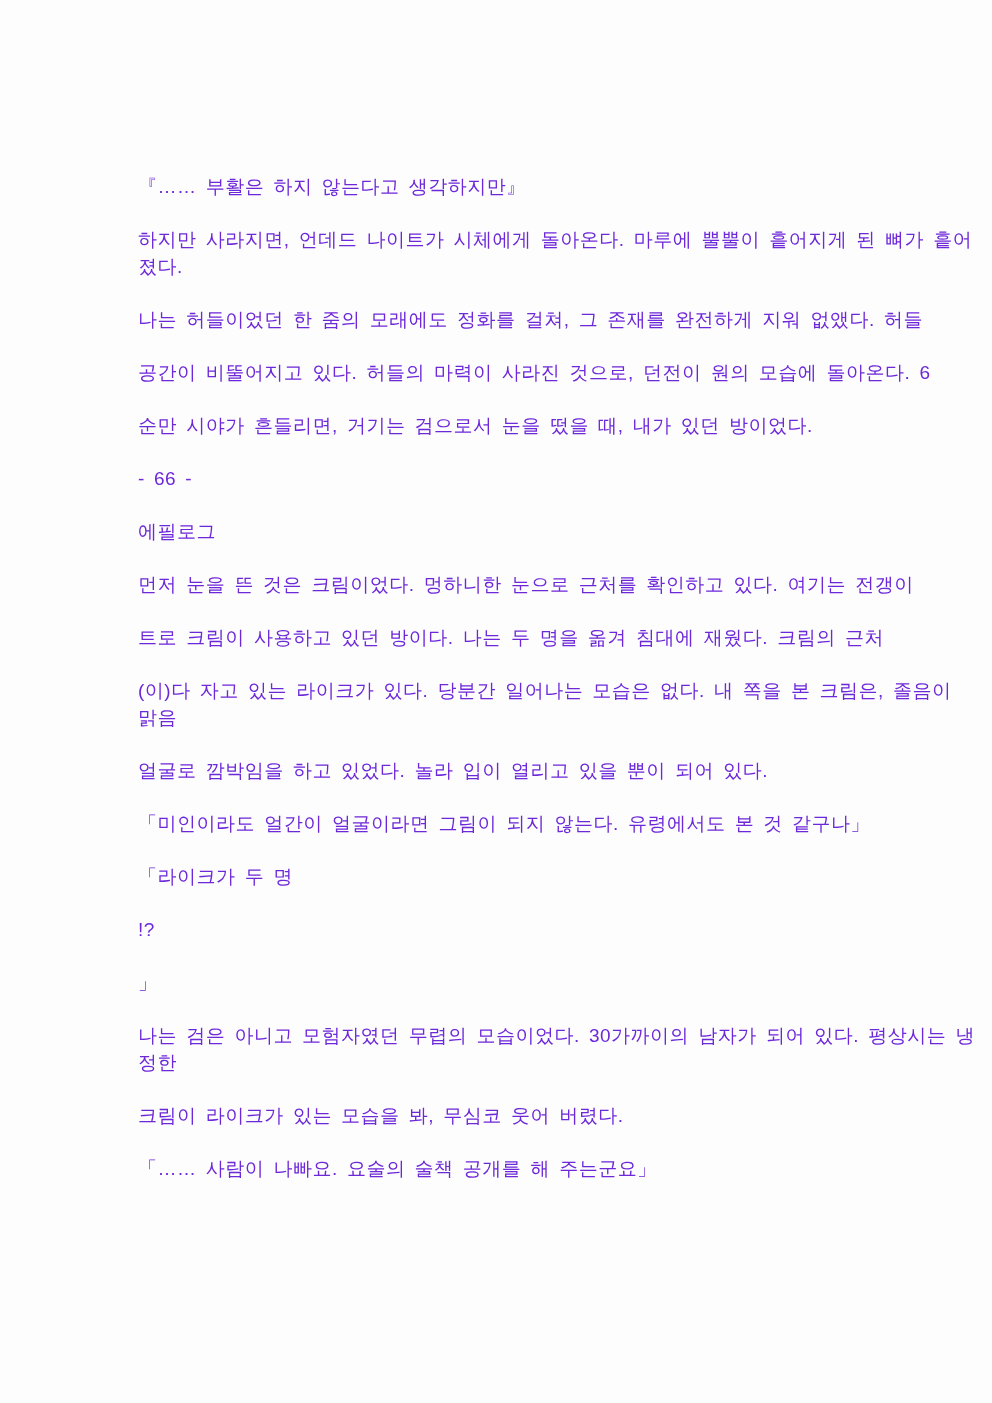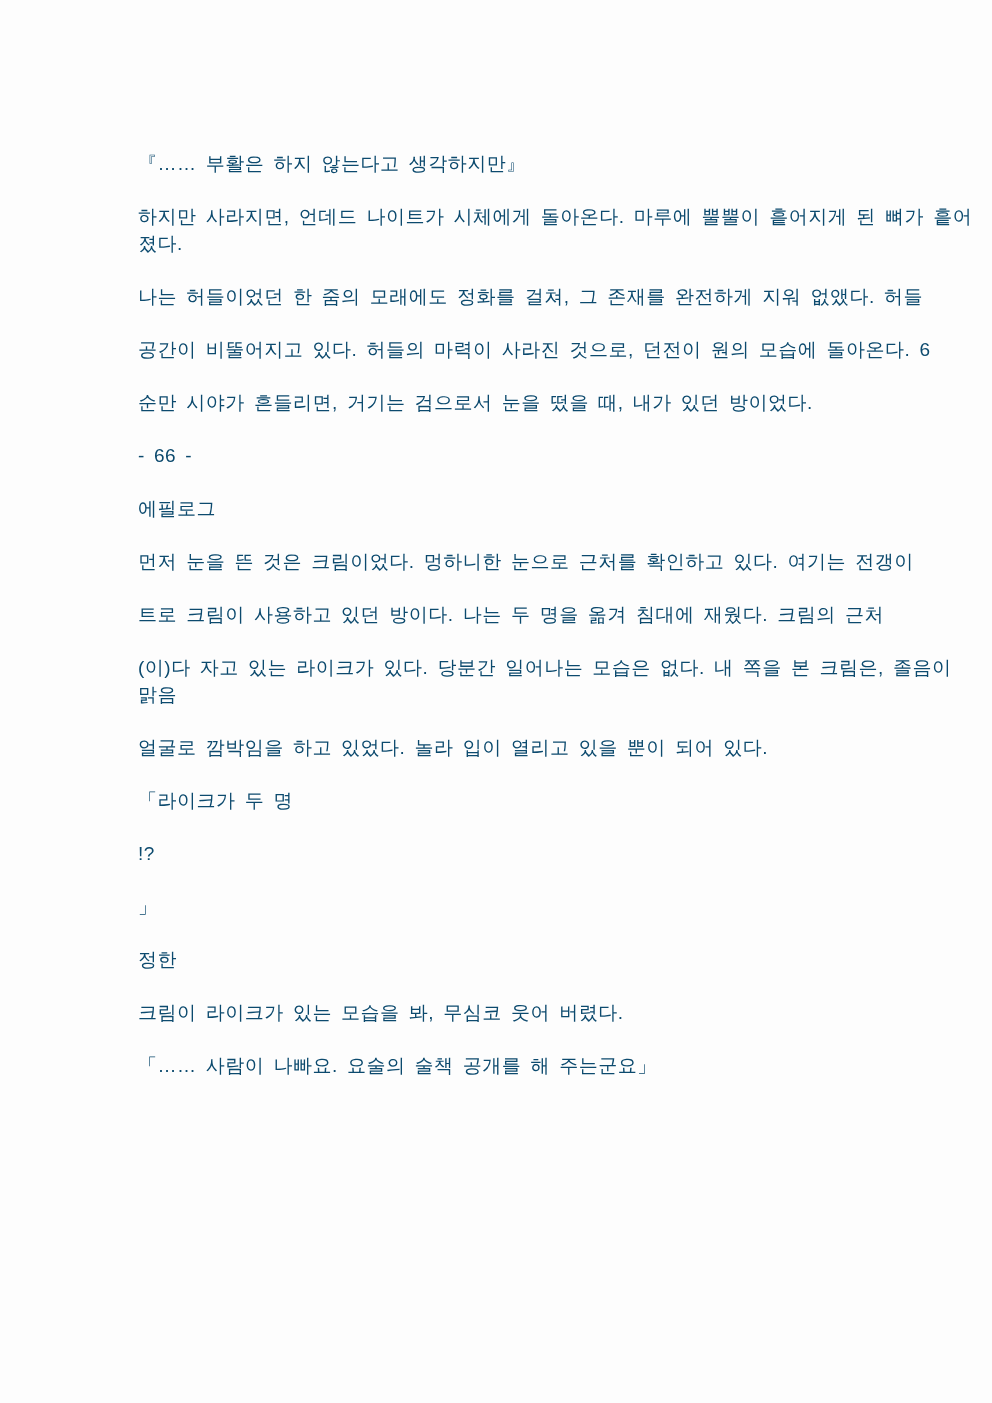--- a/index.html
+++ b/index.html
@@ -10,25 +10,26 @@
   .page {
     position: relative;
     width: 992px;
     height: 1403px;
     background: #fdfdfd;
     overflow: hidden;
     font-family: "Liberation Sans", sans-serif;
   }
   .content {
     padding: 150px 110px 0 138px;
-    color: #0c4a6e;
+    color: #6d28d9;
     font-size: 19px;
     line-height: 27px;
     letter-spacing: 0.5px;
     word-spacing: 0.18em;
+    margin-top: 23px;
   }
   .para {
     margin: 0 0 26px 0;
   }
   .ln {
     display: block;
     white-space: nowrap;
   }
 </style>
 </head>
@@ -77,34 +78,38 @@
 
     <p class="para">
       <span class="ln">(이)다 자고 있는 라이크가 있다. 당분간 일어나는 모습은 없다. 내 쪽을 본 크림은, 졸음이</span>
       <span class="ln">맑음</span>
     </p>
 
     <p class="para">
       <span class="ln">얼굴로 깜박임을 하고 있었다. 놀라 입이 열리고 있을 뿐이 되어 있다.</span>
     </p>
 
+    <p class="para">
+      <span class="ln">「미인이라도 얼간이 얼굴이라면 그림이 되지 않는다. 유령에서도 본 것 같구나」</span>
+    </p>
 
     <p class="para">
       <span class="ln">「라이크가 두 명</span>
     </p>
 
     <p class="para">
       <span class="ln">!?</span>
     </p>
 
     <p class="para">
       <span class="ln">」</span>
     </p>
 
     <p class="para">
+      <span class="ln">나는 검은 아니고 모험자였던 무렵의 모습이었다. 30가까이의 남자가 되어 있다. 평상시는 냉</span>
       <span class="ln">정한</span>
     </p>
 
     <p class="para">
       <span class="ln">크림이 라이크가 있는 모습을 봐, 무심코 웃어 버렸다.</span>
     </p>
 
     <p class="para">
       <span class="ln">「…… 사람이 나빠요. 요술의 술책 공개를 해 주는군요」</span>
     </p>

